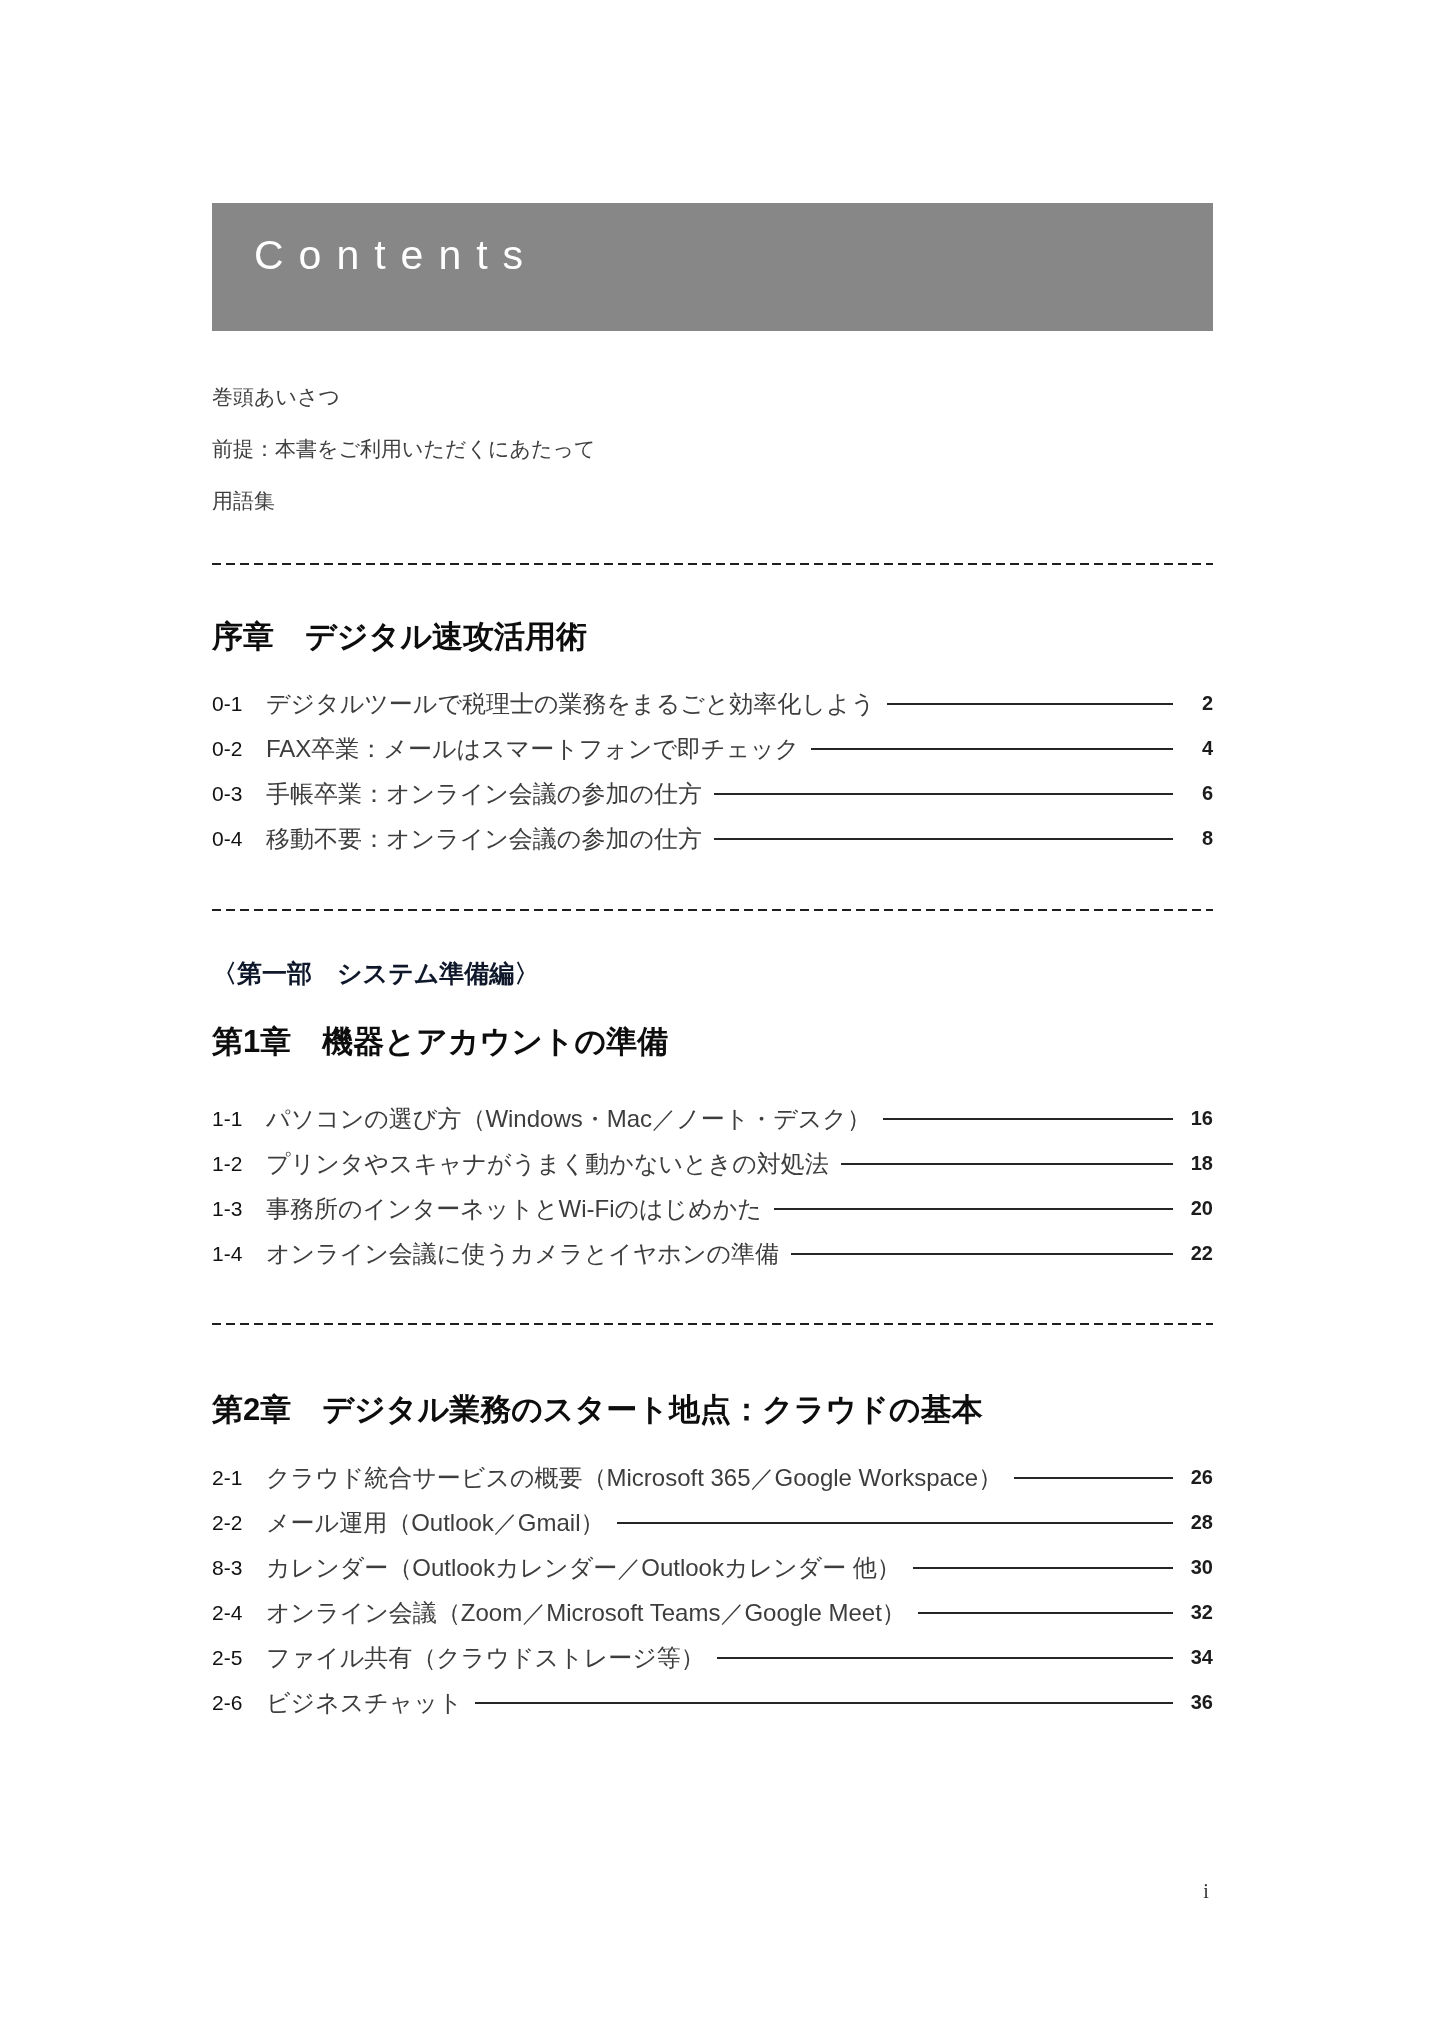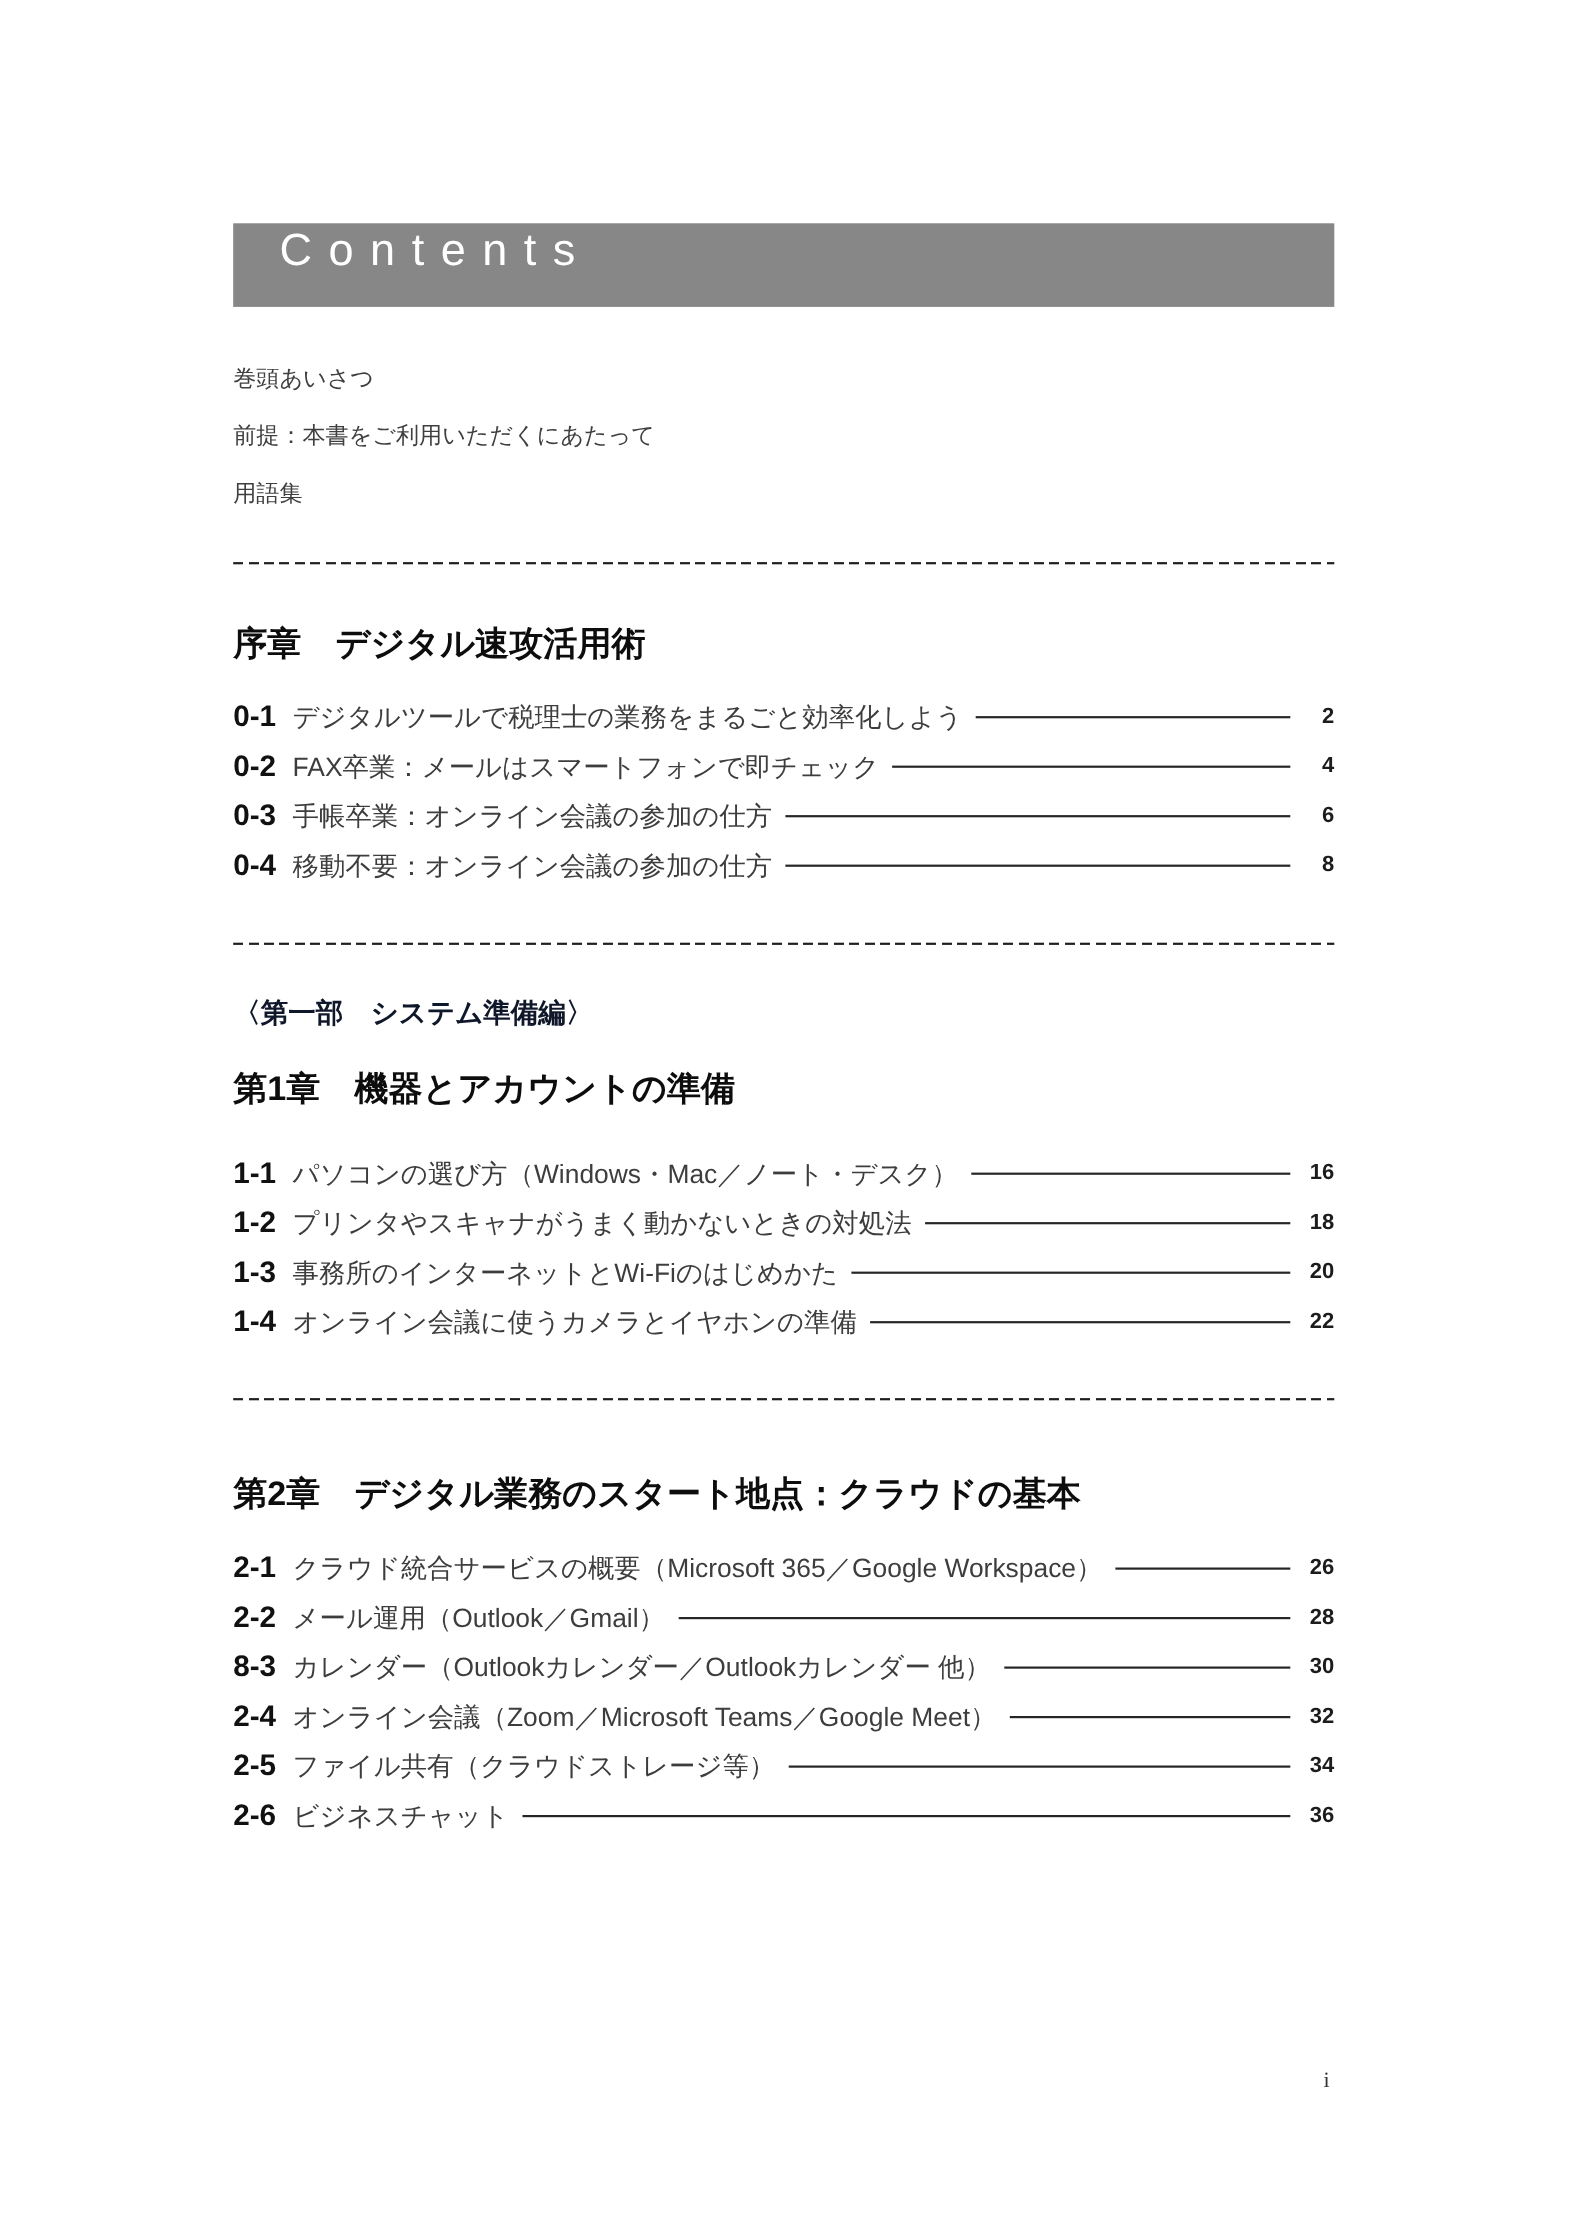--- a/index.html
+++ b/index.html
@@ -7,22 +7,22 @@
   body {
     width: 1434px; height: 2024px;
     font-family: "Liberation Sans", "DejaVu Sans", sans-serif;
     position: relative;
     color: #222;
   }
   .page { position: relative; width: 1434px; height: 2024px; background: #fff; overflow: hidden; }
   .content { position: absolute; left: 212px; top: 0; width: 1001px; }
 
   .header-bar {
-    margin-top: 203px; height: 76px; background: #878787;
-    display: flex; align-items: flex-end;
+    margin-top: 203px; height: 128px; background: #878787;
+    display: flex; align-items: flex-start;
   }
   .header-title {
     color: #ffffff; font-size: 41px; font-weight: 400;
     letter-spacing: 15px; padding-left: 42px; line-height: 104px;
   }
 
   .front-matter { margin-top: 40px; }
   .fm-item { font-size: 21px; line-height: 52px; color: #3f3f3f; }
 
   .divider {
@@ -45,21 +45,21 @@
   }
 
   .entries { width: 100%; }
   .entries-0 { margin-top: 24px; }
   .entries-1 { margin-top: 33px; }
   .entries-2 { margin-top: 24px; }
   .row {
     display: flex; align-items: center; height: 45px; width: 100%;
   }
   .no {
-    flex: 0 0 54px; font-size: 27px; font-weight: 700; color: #111111;
+    flex: 0 0 54px; font-size: 21px; font-weight: 400; color: #111111;
   }
   .title {
     font-size: 24px; font-weight: 400; color: #3d3d3d; white-space: nowrap;
   }
   .leader {
     flex: 1 1 auto; height: 0; border-top: 2px solid #262626;
     margin-left: 12px; margin-right: 12px; min-width: 18px;
   }
   .pg {
     font-size: 20px; font-weight: 700; color: #1c1c1c;

